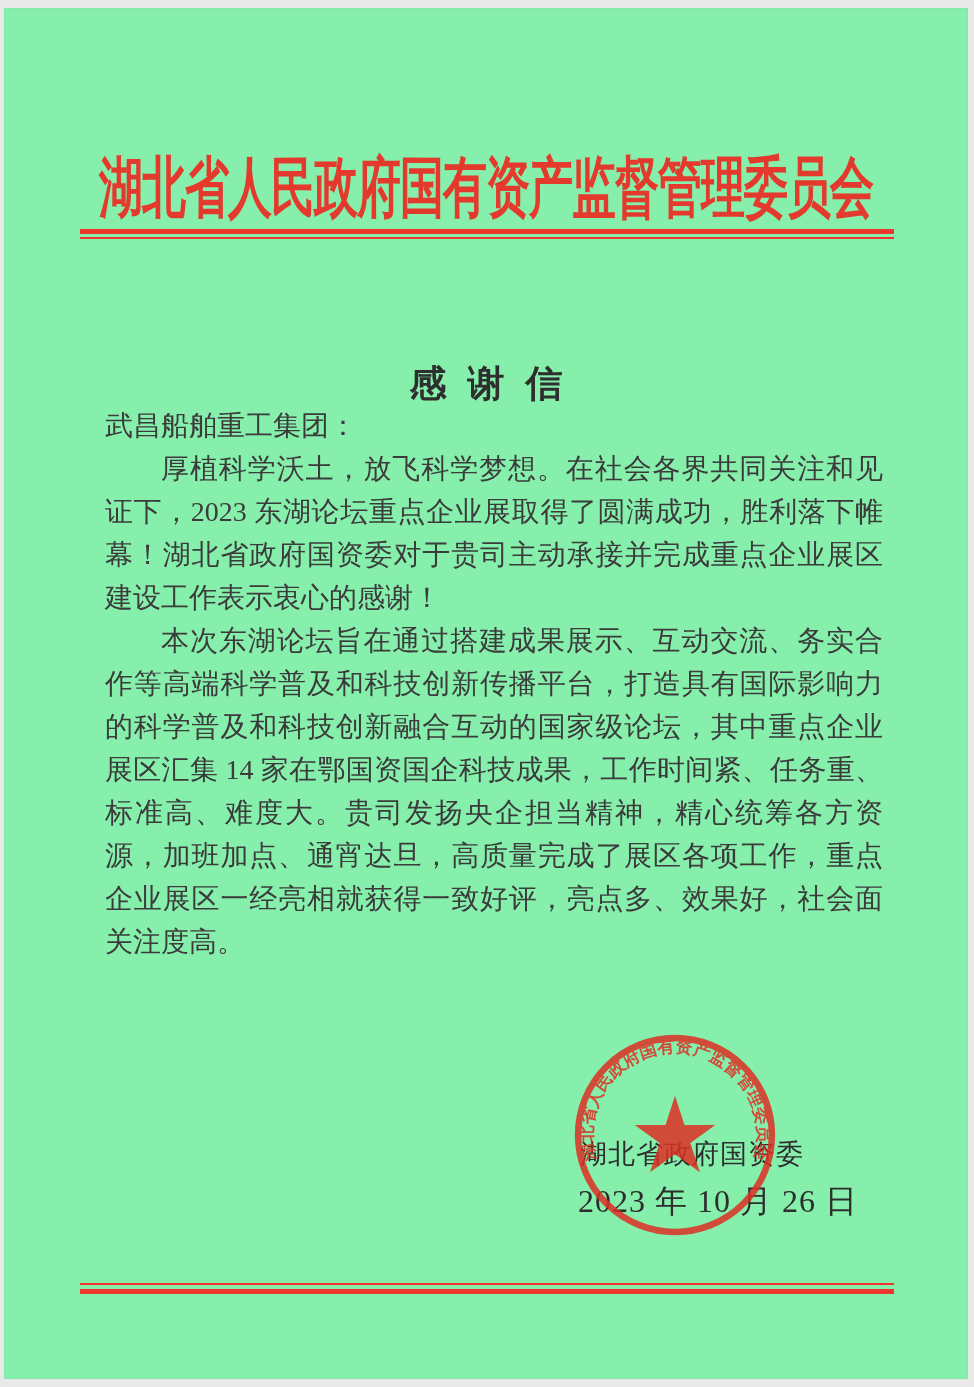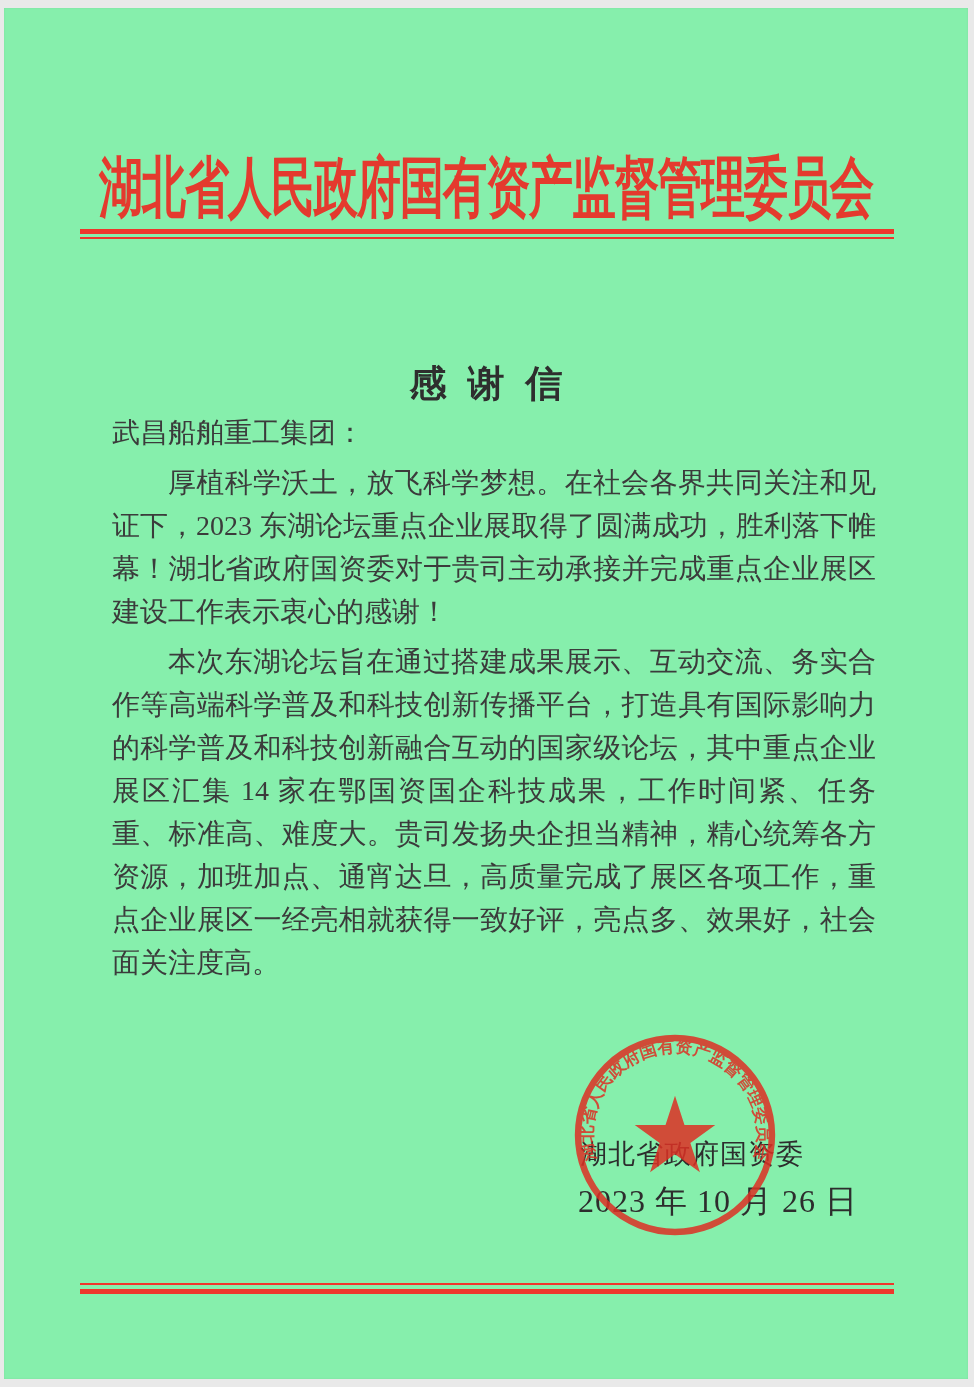--- a/index.html
+++ b/index.html
@@ -31,21 +31,21 @@
     position:absolute;left:0;top:303px;width:100%;
     text-align:center;font-size:37px;font-weight:bold;color:#2e2e2e;
     letter-spacing:21px;padding-left:21px;box-sizing:border-box;margin-top:48px;
   }
   
   .letter-body{
     position:absolute;left:101px;top:396px;width:778px;
     font-size:28px;line-height:43px;color:#3b3b3b;
     text-align:justify;
   }
-  .letter-body p{margin:7px;text-indent:2em;}
+  .letter-body p{margin:0;text-indent:2em;}
   .letter-body p.salutation{text-indent:0;}
   
   .signature{
     position:absolute;left:576px;top:1128px;
     font-size:27px;color:#2d2d2d;letter-spacing:1px;white-space:nowrap;text-align:right;
   }
   .date{
     position:absolute;left:574px;top:1172px;
     font-size:32px;color:#2d2d2d;letter-spacing:1px;white-space:nowrap;
   }

